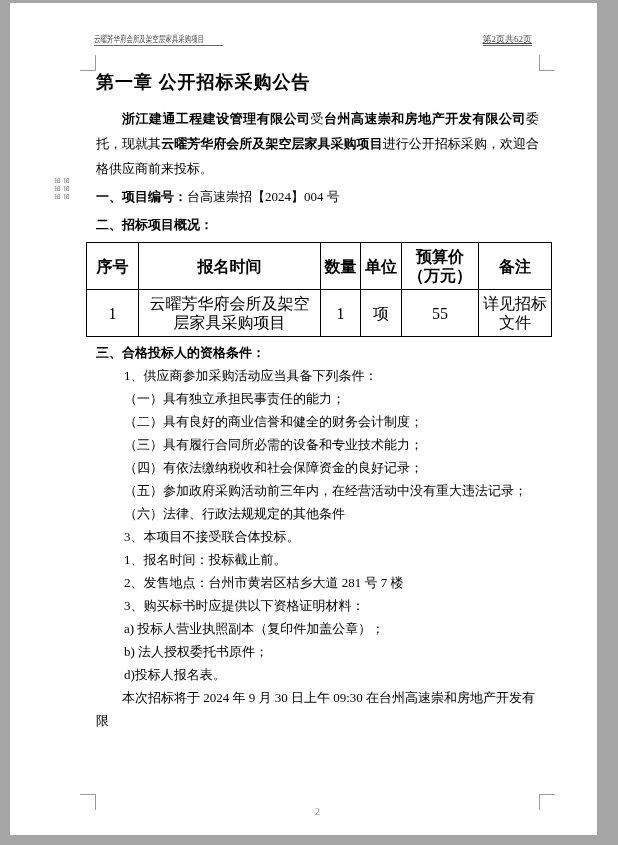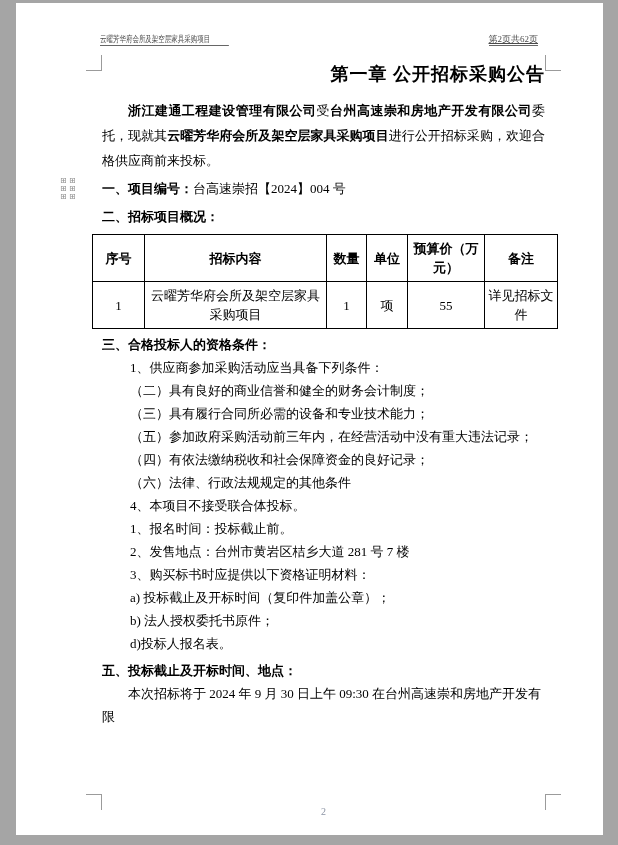--- a/index.html
+++ b/index.html
@@ -3,21 +3,21 @@
 <meta charset="utf-8">
 <style>
   html,body{margin:0;padding:0;}
   body{
     width:618px;height:845px;position:relative;overflow:hidden;
     background:#a5a5a5;
     font-family:"Liberation Serif","DejaVu Serif",serif;
     color:#000;
   }
   .page{
-    position:absolute;left:16px;top:3px;width:587px;height:832px;
+    position:absolute;left:10px;top:3px;width:587px;height:832px;
     background:#ffffff;
   }
   
   .hdr{
     position:absolute;left:84px;top:30px;width:438px;
     display:flex;justify-content:space-between;align-items:flex-end;
     font-size:9px;color:#4a4a4a;line-height:12px;
   }
   .hdr-left{
     display:inline-block;white-space:nowrap;
@@ -37,32 +37,32 @@
     display:grid;grid-template-columns:repeat(2,9px);grid-auto-rows:8px;
     color:#8d8d8d;font-size:8px;line-height:8px;
     font-family:"DejaVu Sans",sans-serif;
   }
   .content{
     position:absolute;left:86px;top:58px;width:443px;
     font-size:13px;
   }
   .bold{font-family:"Liberation Sans","DejaVu Sans",sans-serif;font-weight:bold;margin-top:12px;}
   h1.doc-title{
-    margin:0 0 0;font-size:18px;line-height:26px;font-weight:bold;
-    text-align:right;letter-spacing:1px;
+    margin:8px 0 0;font-size:18px;line-height:26px;font-weight:bold;
+    text-align:left;letter-spacing:1px;
   }
   p{margin:0;}
   .intro{margin-top:11px;line-height:25px;text-indent:2em;text-align:justify;}
   .secline{margin-top:4px;line-height:24px;}
   .sechead{margin-top:4px;line-height:23px;}
   .sub{padding-left:28px;line-height:23px;}
   .para{line-height:23px;text-indent:2em;}
   table.bid{
     margin:5px 0 0 -10px;width:465px;table-layout:fixed;
-    border-collapse:collapse;font-size:13px;
+    border-collapse:collapse;font-size:16px;
   }
   table.bid th,table.bid td{
     border:1px solid #000;text-align:center;vertical-align:middle;
     padding:2px 3px;line-height:19px;
   }
   table.bid th{
     font-family:"Liberation Sans","DejaVu Sans",sans-serif;font-weight:bold;
     height:42px;
   }
   table.bid td{height:42px;}
@@ -110,55 +110,55 @@
         <col style="width:52px">
           <col style="width:182px">
           <col style="width:40px">
         <col style="width:41px">
           <col style="width:77px">
           <col style="width:73px">
       </colgroup>
       <thead>
         <tr>
           <th>序号</th>
-          <th>招标内容</th>
+          <th>报名时间</th>
           <th>数量</th>
           <th>单位</th>
           <th>预算价（万元）</th>
           <th>备注</th>
         </tr>
       </thead>
       <tbody>
         <tr>
           <td>1</td>
           <td>云曜芳华府会所及架空层家具采购项目</td>
           <td>1</td>
           <td>项</td>
           <td>55</td>
           <td>详见招标文件</td>
         </tr>
       </tbody>
     </table>
 
     <p class="sechead"><span class="bold">三、合格投标人的资格条件：</span></p>
     <p class="sub">1、供应商参加采购活动应当具备下列条件：</p>
+    <p class="sub">（一）具有独立承担民事责任的能力；</p>
     <p class="sub">（二）具有良好的商业信誉和健全的财务会计制度；</p>
     <p class="sub">（三）具有履行合同所必需的设备和专业技术能力；</p>
+    <p class="sub">（四）有依法缴纳税收和社会保障资金的良好记录；</p>
     <p class="sub">（五）参加政府采购活动前三年内，在经营活动中没有重大违法记录；</p>
-    <p class="sub">（四）有依法缴纳税收和社会保障资金的良好记录；</p>
     <p class="sub">（六）法律、行政法规规定的其他条件</p>
-    <p class="sub">4、本项目不接受联合体投标。</p>
+    <p class="sub">3、本项目不接受联合体投标。</p>
 
     <p class="sub">1、报名时间：投标截止前。</p>
     <p class="sub">2、发售地点：台州市黄岩区桔乡大道 281 号 7 楼</p>
     <p class="sub">3、购买标书时应提供以下资格证明材料：</p>
-    <p class="sub">a) 投标截止及开标时间（复印件加盖公章）；</p>
+    <p class="sub">a) 投标人营业执照副本（复印件加盖公章）；</p>
     <p class="sub">b) 法人授权委托书原件；</p>
     <p class="sub">d)投标人报名表。</p>
 
-    <p class="sechead"><span class="bold">五、投标截止及开标时间、地点：</span></p>
     <p class="para">本次招标将于 2024 年 9 月 30 日上午 09:30 在台州高速崇和房地产开发有限</p>
 
   </div>
 
   <div class="footer">2</div>
 
 </div>
 
 </body></html>

